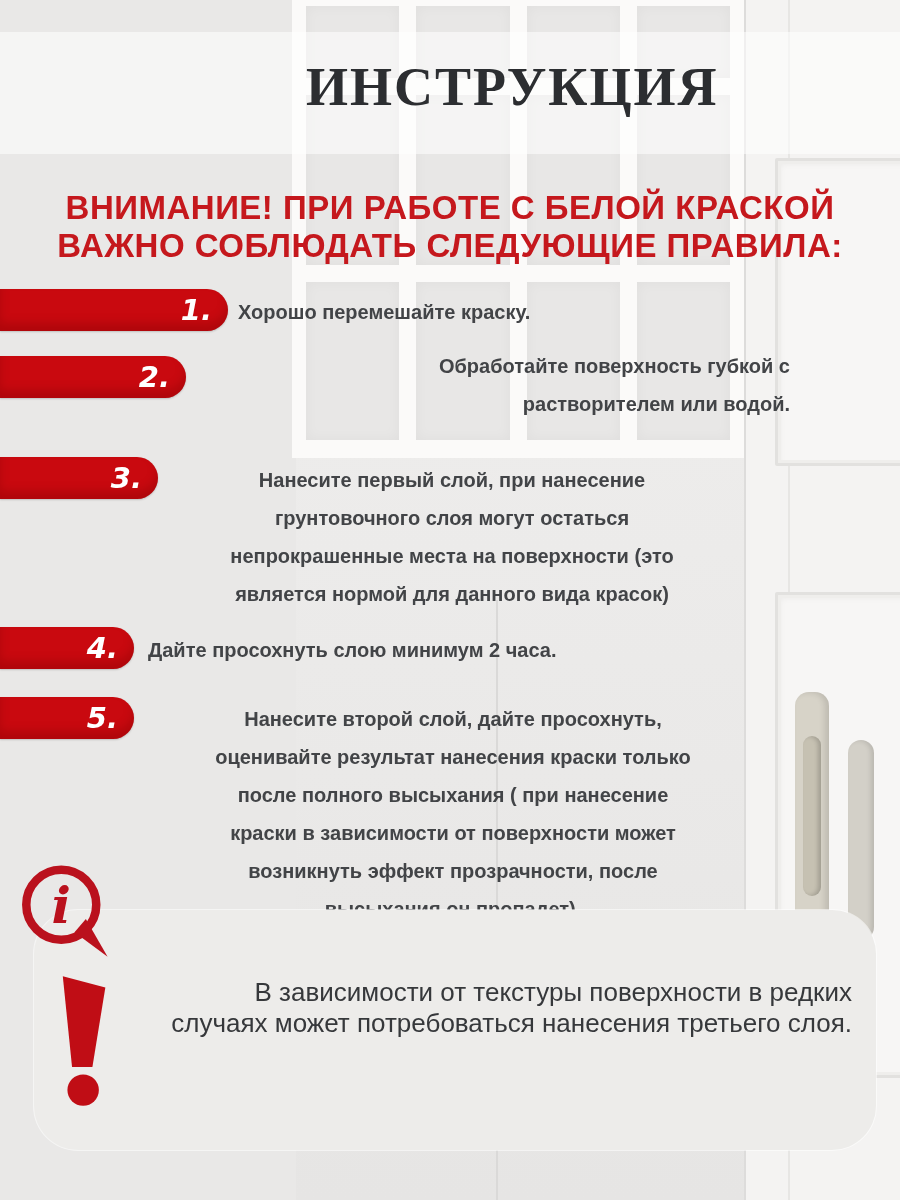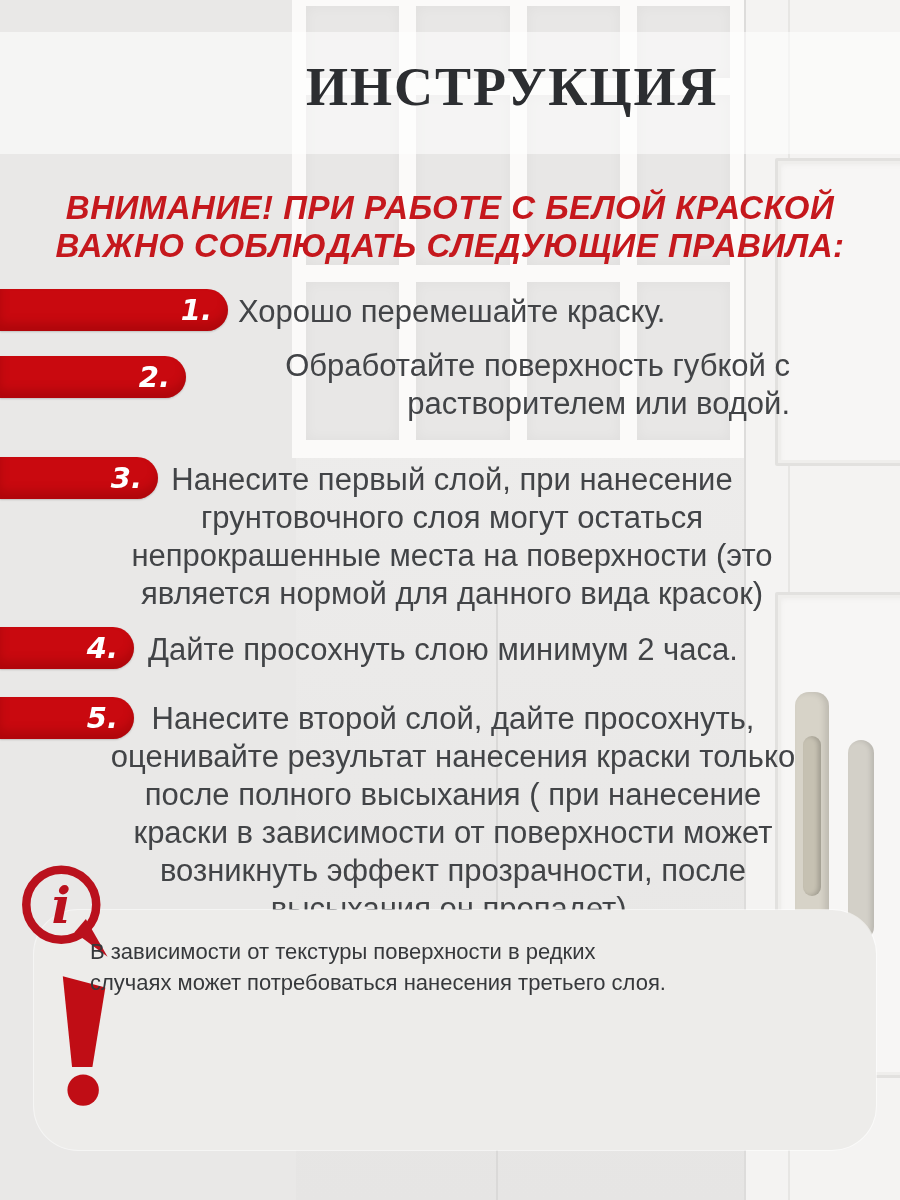--- a/index.html
+++ b/index.html
@@ -40,40 +40,40 @@
     letter-spacing:0px;color:#303236;line-height:58px;white-space:nowrap;}
   .logo-text .apos{color:#d60812;}
   .logo-stripe{position:absolute;left:1px;top:62px;width:226px;height:22px;
     background:linear-gradient(115deg,#f2c500 0%,#f2c500 34%,#d60812 34%,#d60812 67%,#202024 67%,#202024 100%);}
   .page-title{position:absolute;left:306px;top:56px;width:586px;text-align:left;
     font-family:Liberation Serif, serif;font-weight:700;font-size:54px;letter-spacing:2px;
     color:#2c2e31;}
   
   .warning{position:absolute;left:0;top:189px;width:900px;text-align:center;
     font-weight:bold;font-size:33px;line-height:38px;color:#c5181d;white-space:pre-line;
-    letter-spacing:0.5px;font-style:italic;}
+    letter-spacing:0.5px;}
   
   .badge{position:absolute;left:0;height:42px;background:#c9090f;
     border-radius:0 26px 26px 0;color:#fff;display:flex;align-items:center;justify-content:flex-end;
     padding-right:16px;box-sizing:border-box;
     font-family:"DejaVu Sans",sans-serif;font-weight:700;font-style:italic;font-size:29px;
     box-shadow:inset 0 -8px 10px rgba(110,0,4,0.28), 0 1px 2px rgba(0,0,0,0.18);}
   .b1{top:289px;width:228px;} .b2{top:356px;width:186px;} .b3{top:457px;width:158px;}
   .b4{top:627px;width:134px;} .b5{top:697px;width:134px;}
-  .step-text{position:absolute;font-size:31px;line-height:38px;color:#424447;white-space:pre-line;}
+  .step-text{position:absolute;font-size:20px;line-height:38px;color:#424447;white-space:pre-line;font-weight:bold;}
   .t1{left:238px;top:293px;width:620px;}
   .t2{left:150px;top:347px;width:640px;text-align:right;}
   .t3{left:52px;top:461px;width:800px;text-align:center;}
   .t4{left:148px;top:631px;width:720px;}
   .t5{left:50px;top:700px;width:806px;text-align:center;}
   
   .note-box{position:absolute;left:34px;top:910px;width:842px;height:240px;
     background:#edecea;border-radius:44px;box-shadow:0 0 0 1px rgba(255,255,255,0.55);}
-  .note1{position:absolute;left:90px;top:936px;width:762px;text-align:left;
-    font-size:22px;line-height:31px;color:#36383b;white-space:pre-line;}
+  .note1{position:absolute;left:90px;top:977px;width:762px;text-align:right;
+    font-size:26px;line-height:31px;color:#36383b;white-space:pre-line;}
   .note2{position:absolute;left:92px;top:1006px;width:762px;text-align:center;
     font-size:26px;line-height:29px;color:#36383b;white-space:pre-line;}
   .info-icon{position:absolute;left:14px;top:858px;width:104px;height:118px;}
   .excl-icon{position:absolute;left:48px;top:972px;width:74px;height:140px;}
 </style>
 </head>
 <body>
 
 <div class="canvas">
 

